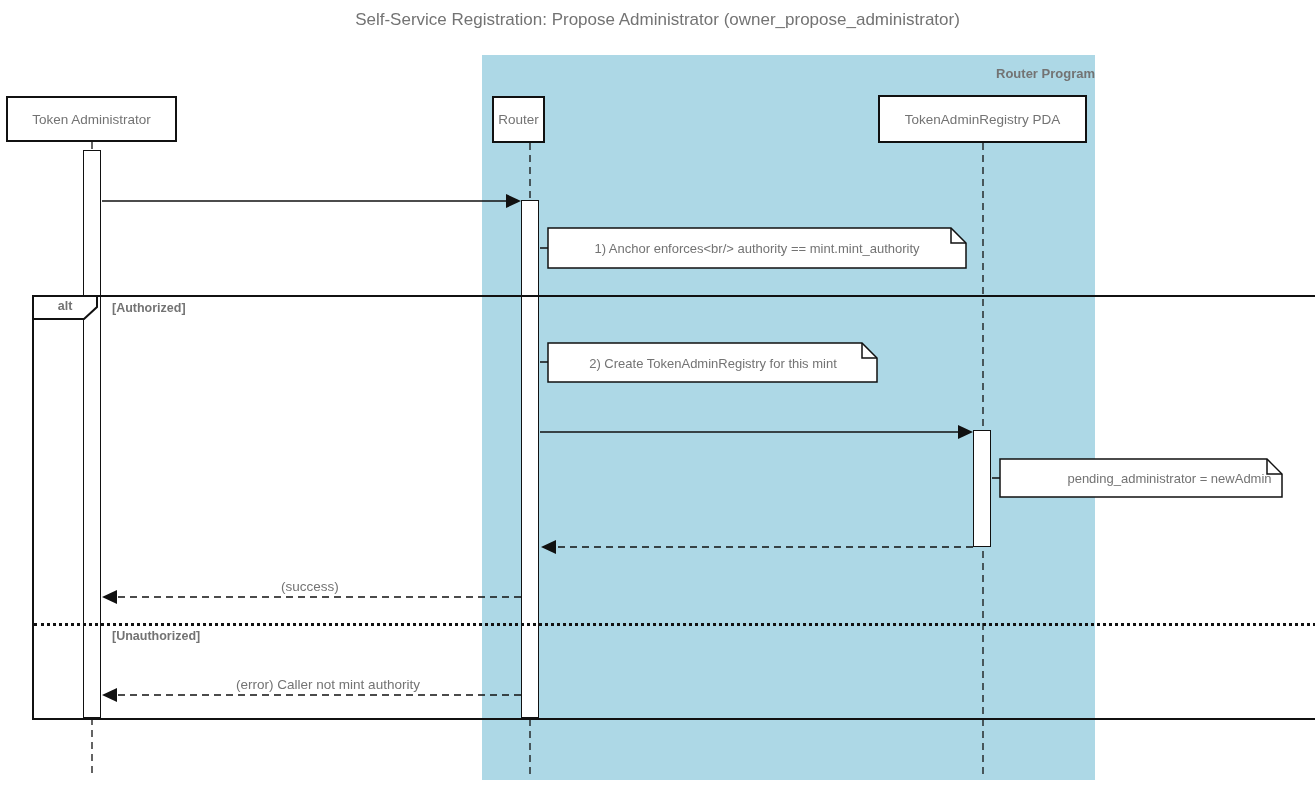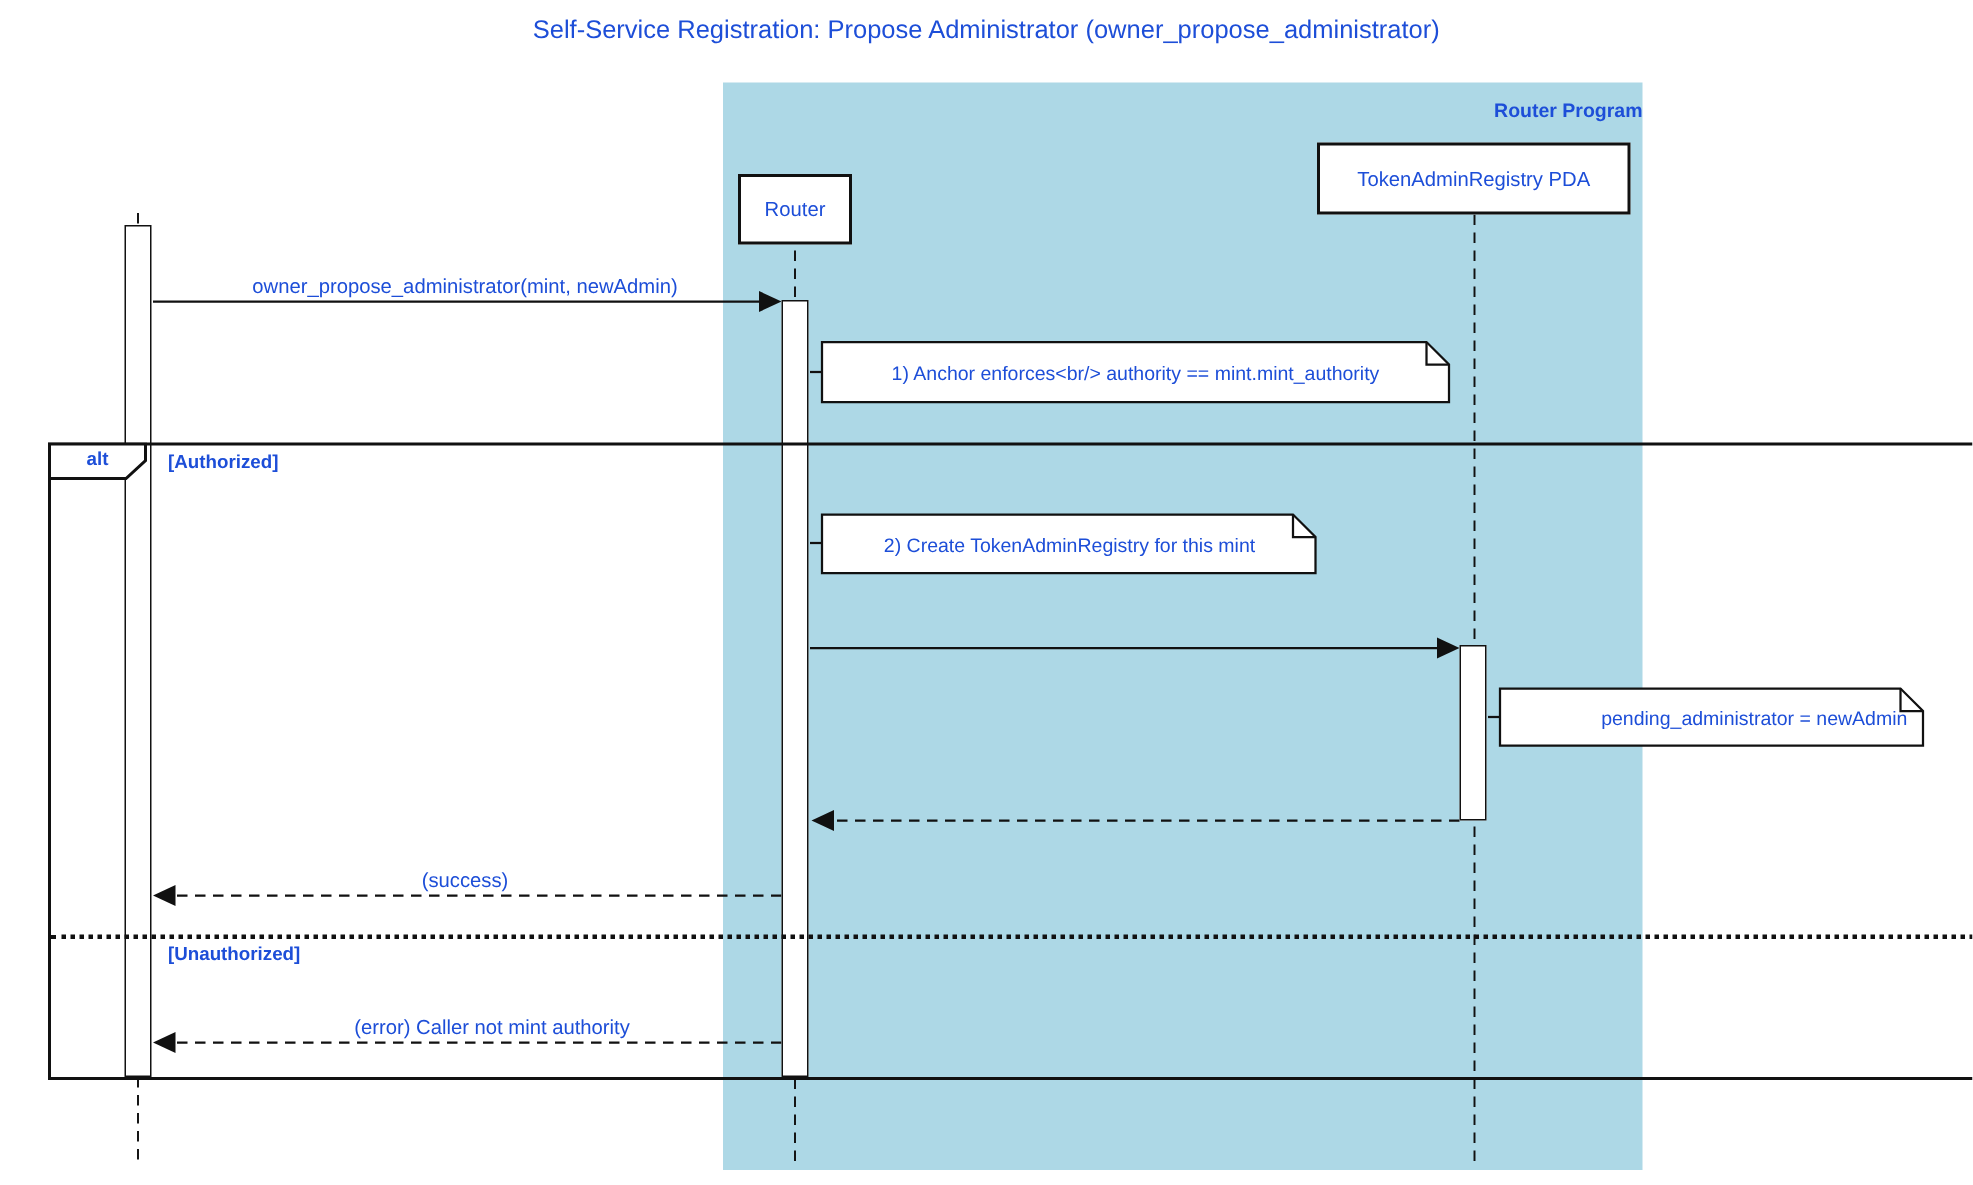--- a/index.html
+++ b/index.html
@@ -1,40 +1,40 @@
 <!DOCTYPE html>
 <html><head>
 <meta charset="utf-8">
 <style>
   * { margin:0; padding:0; box-sizing:border-box; }
   html,body { background:#ffffff; }
   .canvas {
     position:relative; width:1315px; height:790px; overflow:hidden;
-    background:#ffffff; font-family:"Liberation Sans", sans-serif; color:#1d4ed8;
+    background:#ffffff; font-family:"Liberation Sans", sans-serif; color:#737373;
   }
   .title {
     position:absolute; left:0; right:0; top:10px; text-align:center;
     font-size:17px; z-index:6;
   }
   .program-container {
     position:absolute; left:482px; top:55px; width:613px; height:725px;
     background:#add8e6; z-index:1;
   }
   .program-label {
     position:absolute; left:482px; top:66px; width:613px; text-align:right;
     font-size:13px; font-weight:bold; z-index:6;
   }
   svg.layer { position:absolute; left:0; top:0; z-index:2; }
   svg.layer-notes { z-index:4; }
   .participant {
     position:absolute; background:#fff; border:2px solid #111; z-index:3;
     display:flex; align-items:center; justify-content:center; font-size:13.5px;
   }
   .p-admin  { left:6px;   top:96px; width:171px; height:46px; }
-  .p-router { left:492px; top:96px; width:76px;  height:47px;margin-top:20px; }
+  .p-router { left:492px; top:96px; width:53px;  height:47px; }
   .p-pda    { left:878px; top:95px; width:209px; height:48px; }
   .activation {
     position:absolute; width:18px; background:#fff; border:1.5px solid #111; z-index:3;
   }
   .act-admin  { left:83px;  top:150px; height:568px; }
   .act-router { left:521px; top:200px; height:518px; }
   .act-pda    { left:973px; top:430px; height:117px; }
   .alt-frame {
     position:absolute; left:32px; top:295px; width:1292px; height:425px;
     border:2px solid #111; z-index:5; pointer-events:none;
@@ -93,20 +93,23 @@
     <polygon points="102,597 117,590 117,604" fill="#111"></polygon>
 
     <line x1="521" y1="695" x2="110" y2="695" stroke="#111" stroke-width="1.5" stroke-dasharray="7,5"></line>
     <polygon points="102,695 117,688 117,702" fill="#111"></polygon>
 
     <line x1="540" y1="248" x2="549" y2="248" stroke="#111" stroke-width="1.5"></line>
     <line x1="540" y1="362" x2="549" y2="362" stroke="#111" stroke-width="1.5"></line>
     <line x1="992" y1="478" x2="1001" y2="478" stroke="#111" stroke-width="1.5"></line>
   </svg>
 
+  <div class="participant p-admin">
+    <span>Token Administrator</span>
+  </div>
   <div class="participant p-router">
     <span>Router</span>
   </div>
   <div class="participant p-pda">
     <span>TokenAdminRegistry PDA</span>
   </div>
 
   <div class="activation act-admin"></div>
   <div class="activation act-router"></div>
   <div class="activation act-pda"></div>
@@ -123,21 +126,20 @@
   <div class="alt-frame">
     <div class="alt-divider"></div>
     <svg class="alt-pentagon" width="72" height="26">
       <polygon points="1,1 65,1 65,12 52,24 1,24" fill="#fff" stroke="#111" stroke-width="2"></polygon>
     </svg>
     <div class="alt-op">alt</div>
     <div class="guard guard-auth">[Authorized]</div>
     <div class="guard guard-unauth">[Unauthorized]</div>
   </div>
 
-  <div class="msg-label m-propose">owner_propose_administrator(mint, newAdmin)</div>
   <div class="msg-label m-success">(success)</div>
   <div class="msg-label m-error">(error) Caller not mint authority</div>
 
   <div class="note-label n1">1) Anchor enforces&lt;br/&gt; authority == mint.mint_authority</div>
   <div class="note-label n2">2) Create TokenAdminRegistry for this mint</div>
   <div class="note-label n3">pending_administrator = newAdmin</div>
 
 </div>
 
 </body></html>

